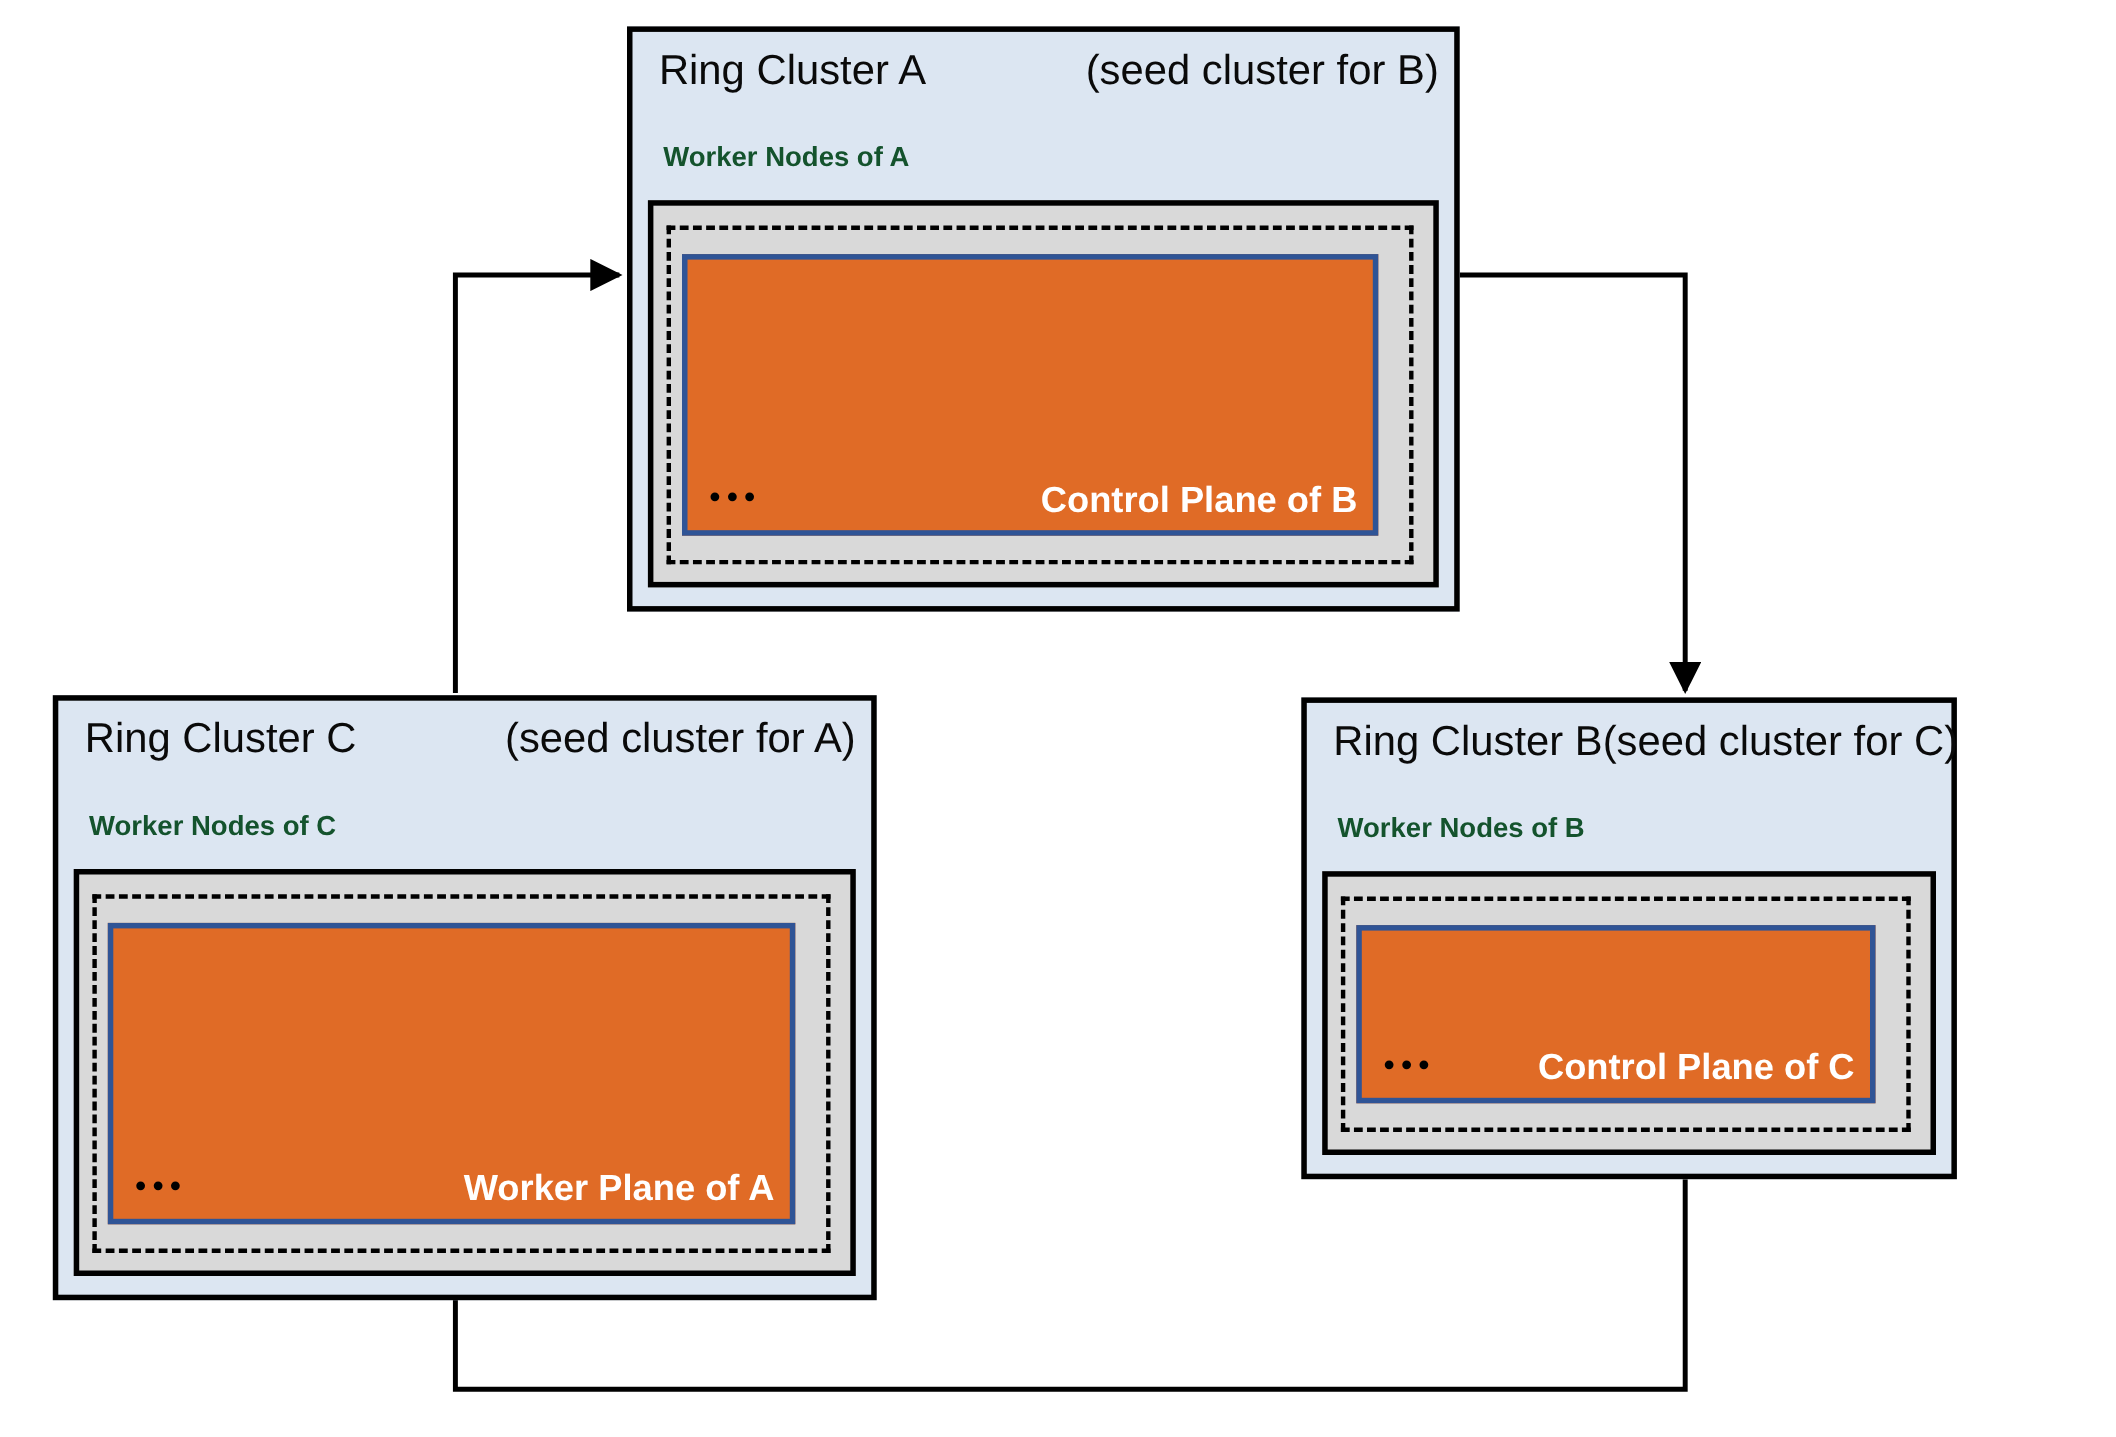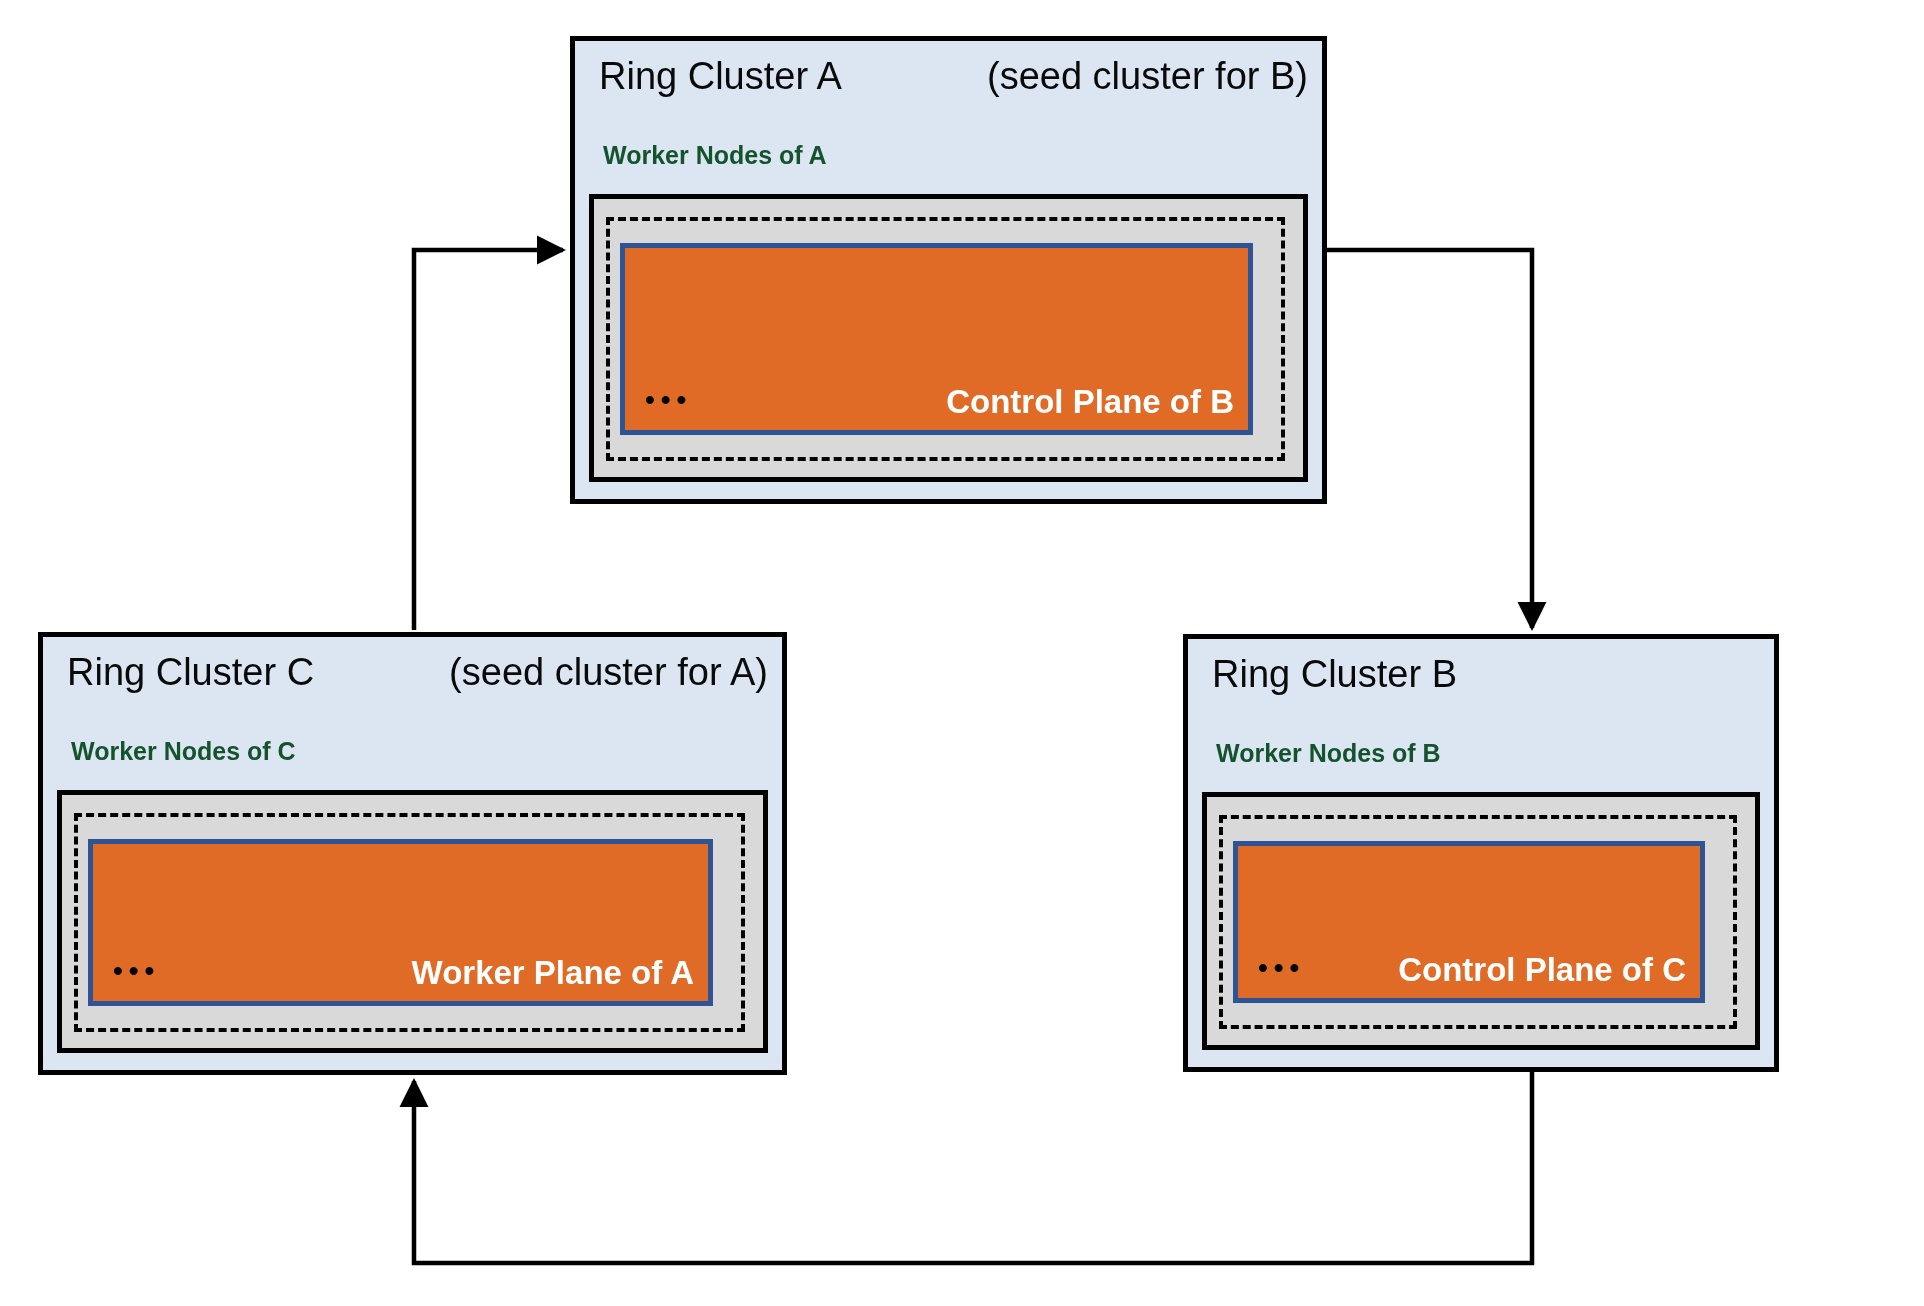--- a/index.html
+++ b/index.html
@@ -10,22 +10,22 @@
     background: #ffffff;
     font-family: "Liberation Sans", sans-serif;
     overflow: hidden;
   }
   .cluster {
     position: absolute;
     background: var(--cluster-fill, #dce6f2);
     border: 5px solid #000;
     box-sizing: border-box;
   }
-  .cluster-a { left: 570px; top: 36px;  width: 757px; height: 468px; }
-  .cluster-c { left: 38px;  top: 632px; width: 749px; height: 443px; }
+  .cluster-a { left: 570px; top: 24px;  width: 757px; height: 532px; }
+  .cluster-c { left: 48px;  top: 632px; width: 749px; height: 550px; }
   .cluster-b { left: 1183px;top: 634px; width: 596px; height: 438px; }
 
   .title-row {
     position: absolute;
     left: 24px; right: 14px; top: 14px;
     display: flex;
     justify-content: space-between;
     align-items: baseline;
     font-size: 38px;
     color: #0a0a0a;
@@ -132,20 +132,21 @@
           <span class="dots">•••</span>
           <span class="cp-label">Worker Plane of A</span>
         </div>
       </div>
     </div>
   </div>
 
   <div class="cluster cluster-b">
     <div class="title-row">
       <span>Ring Cluster B</span>
+      <span>(seed cluster for C)</span>
     </div>
     <div class="worker-label">Worker Nodes of B</div>
     <div class="worker-box">
       <div class="dashed-box">
         <div class="control-plane">
           <span class="dots">•••</span>
           <span class="cp-label">Control Plane of C</span>
         </div>
       </div>
     </div>

